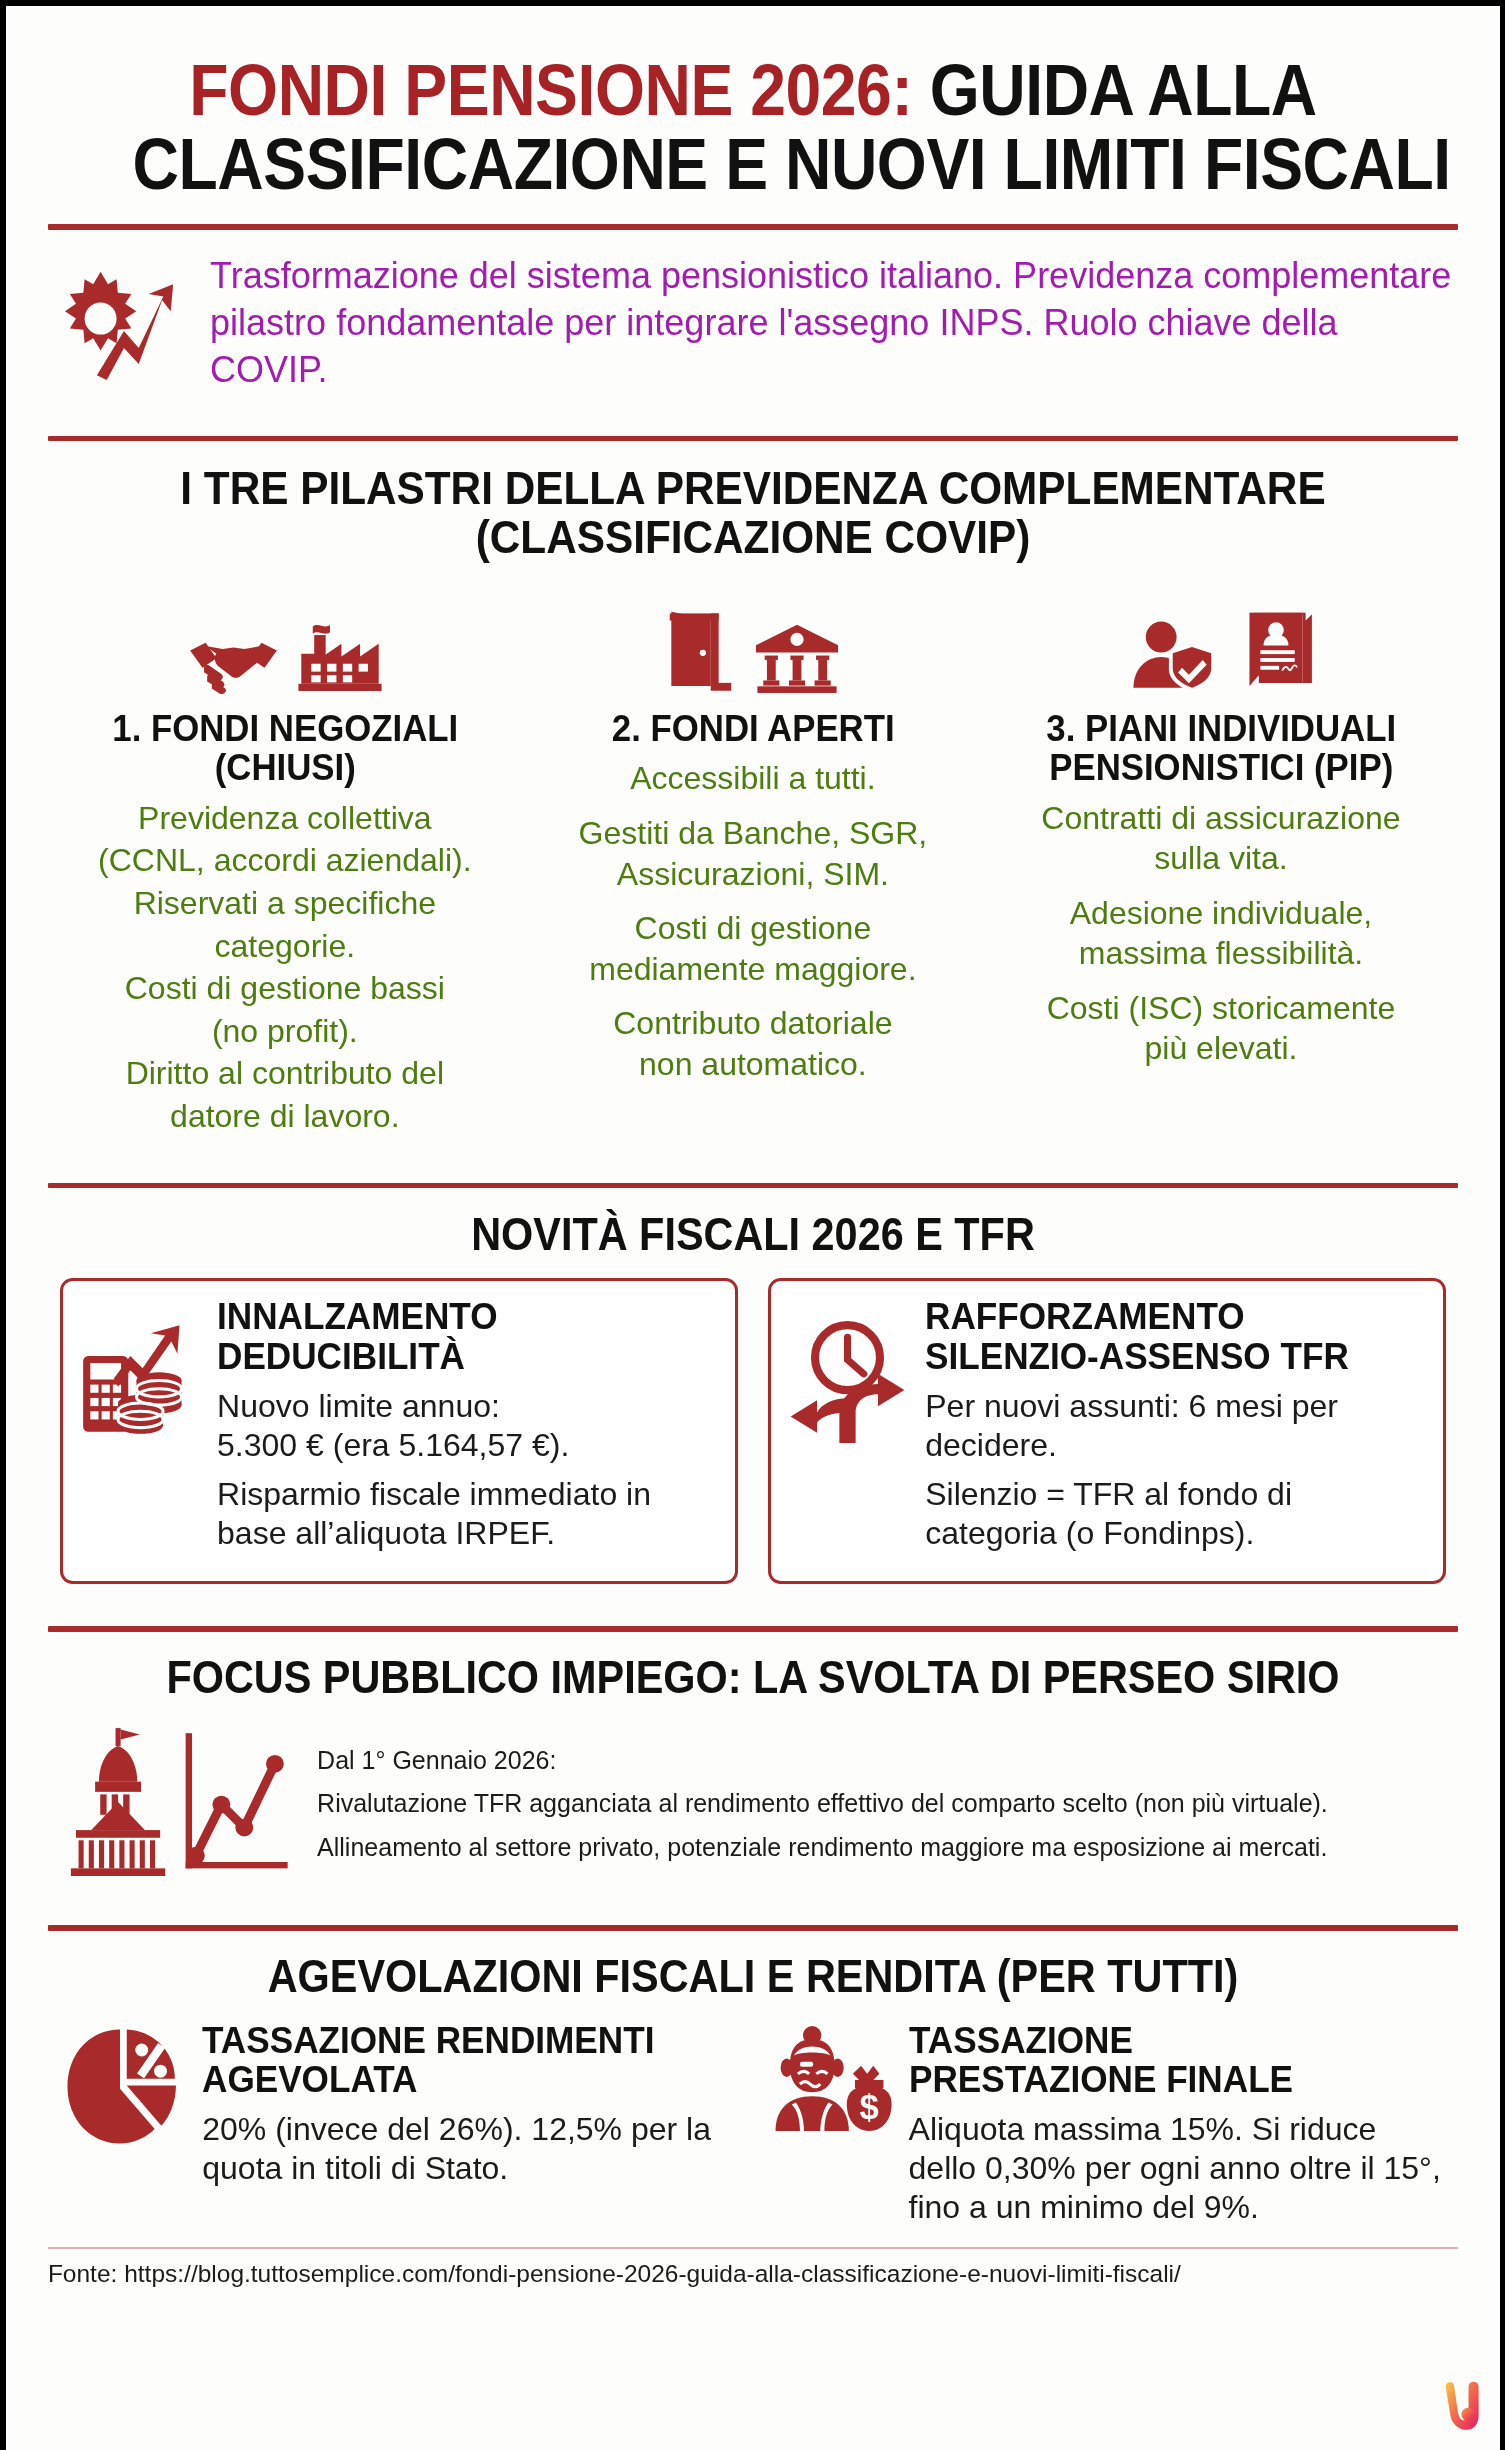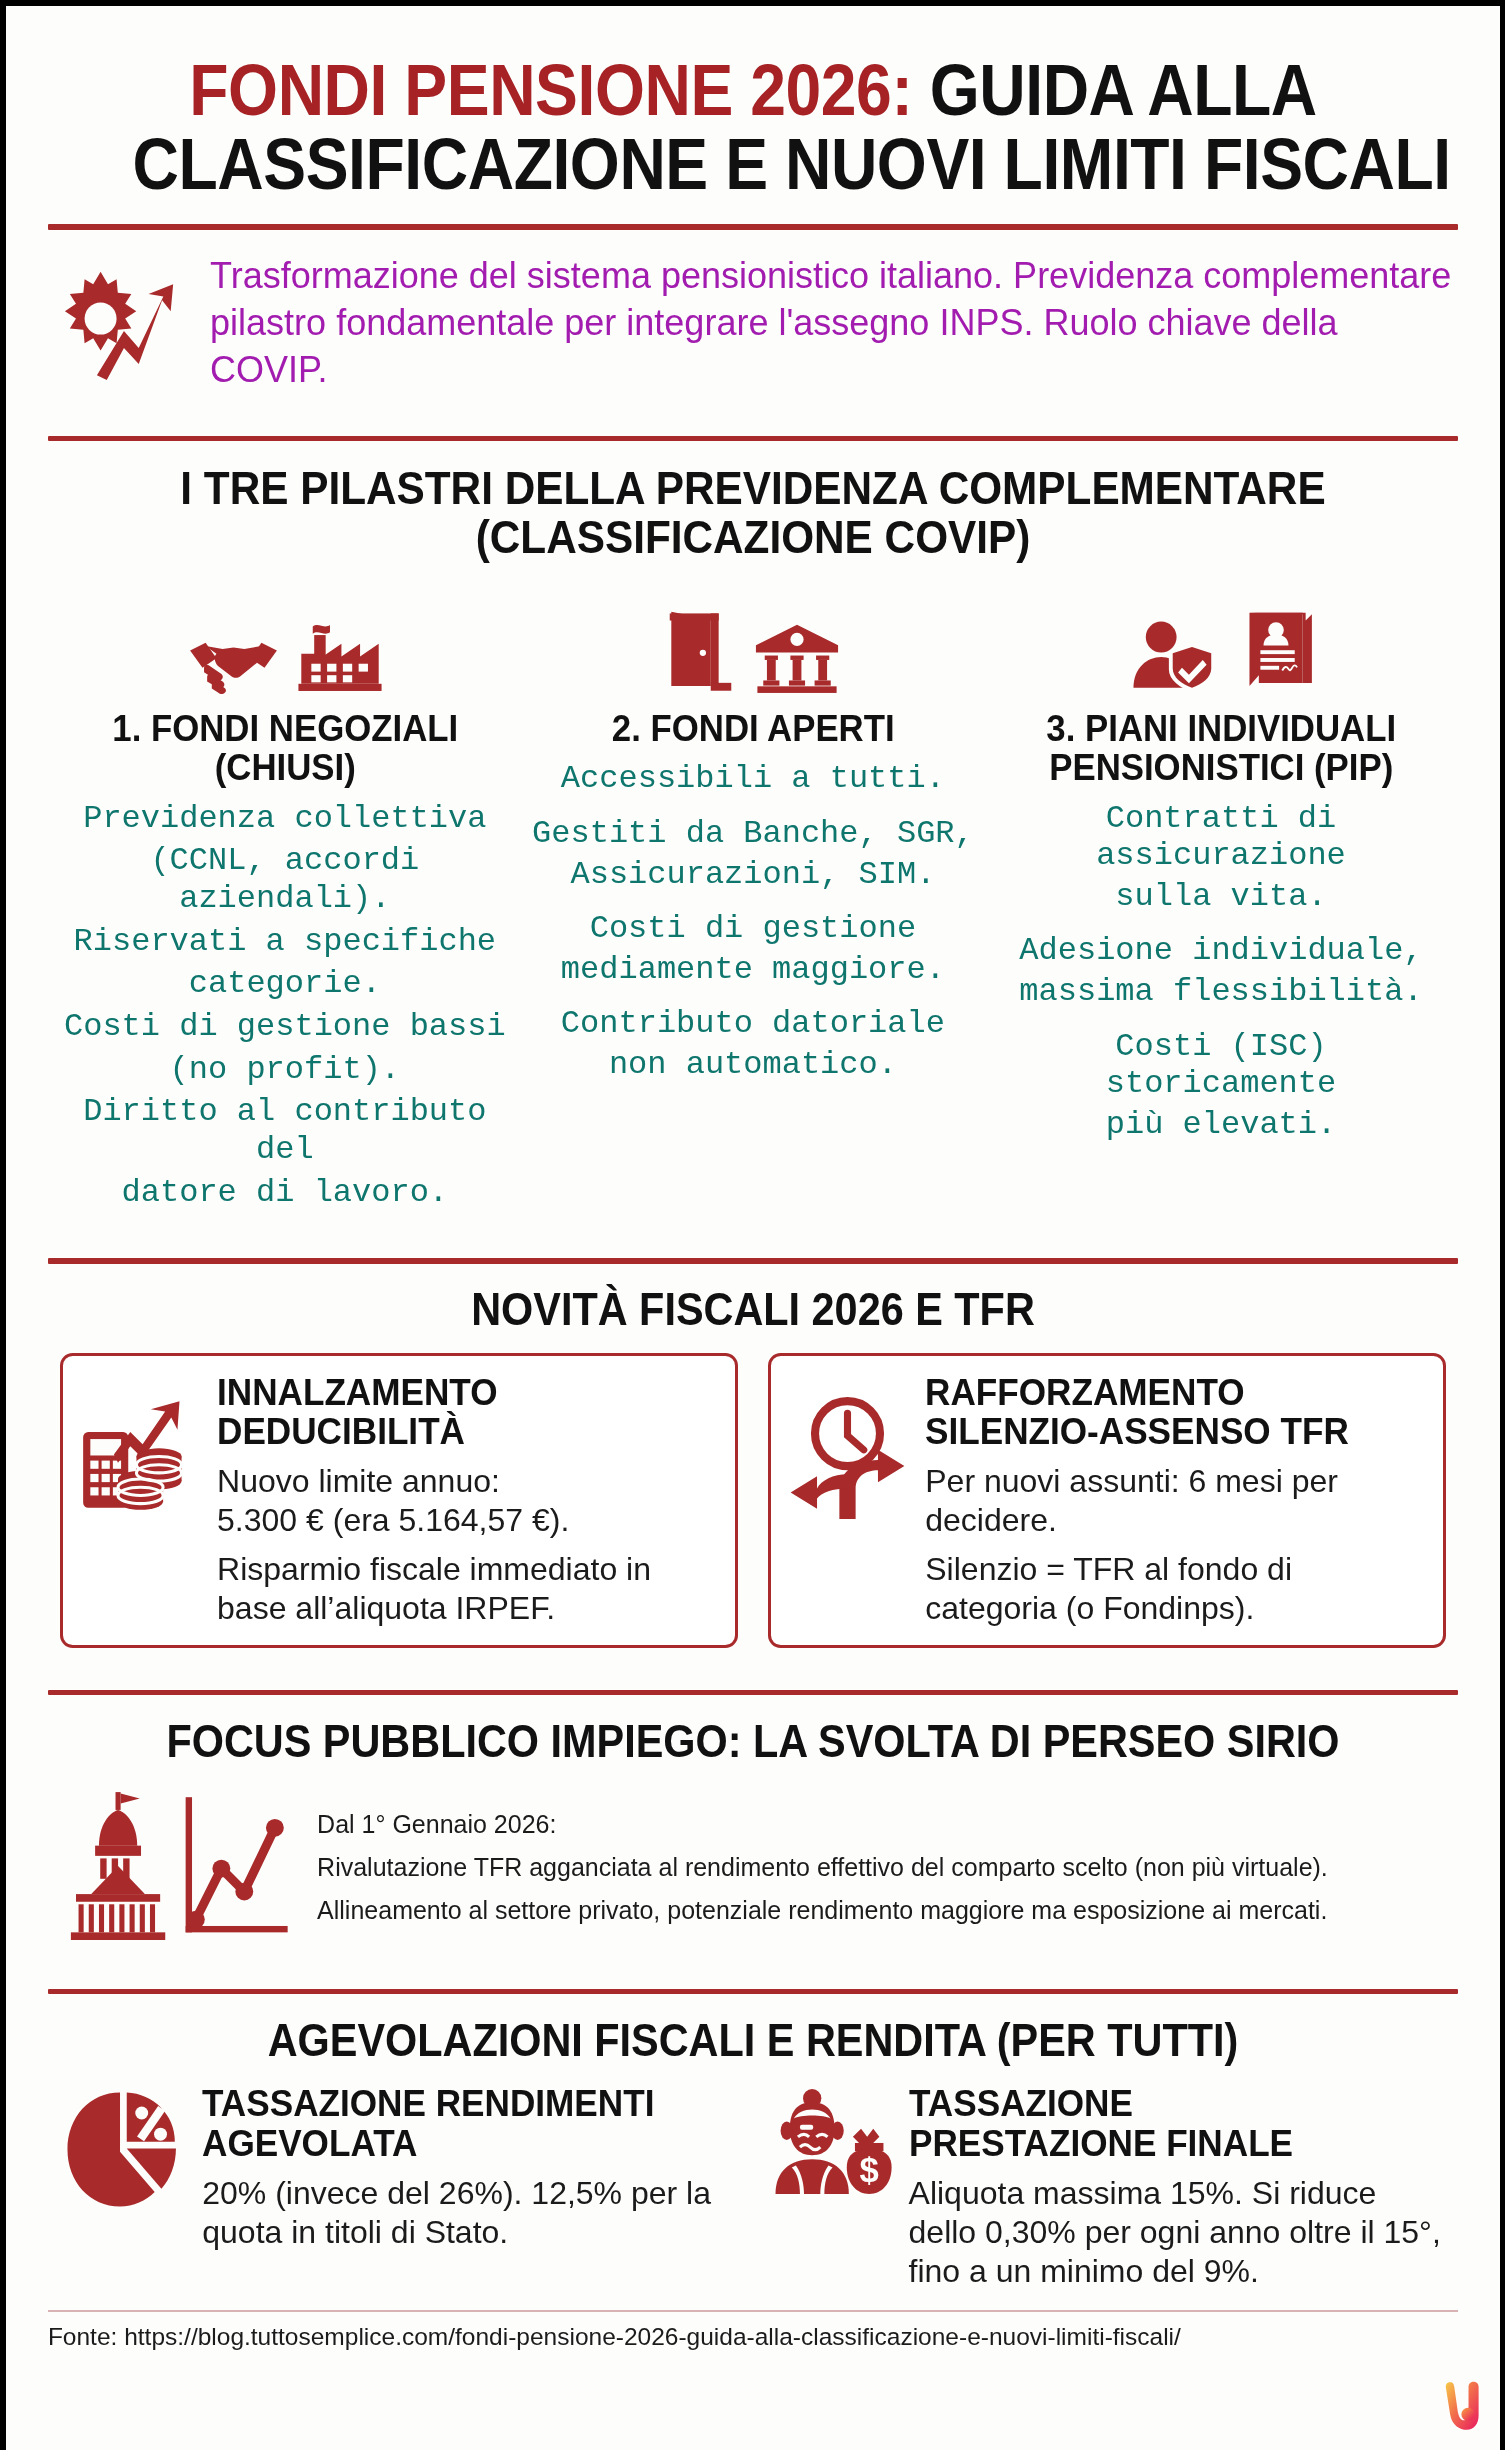--- a/index.html
+++ b/index.html
@@ -100,23 +100,22 @@
     font-weight: 900;
     font-size: 37px;
     line-height: 1.06;
     color: #111;
     margin-bottom: 12.7px;
     transform: scaleX(0.94);
   }
   .pillar-body p {
     font-size: 32px;
     line-height: 1.18;
-    color: #0f766e;
+    color: #4d7c0f;
     margin-bottom: 4.9px;
-    font-family: Liberation Mono, monospace;
   }
   .pillar-body.spaced p { margin-bottom: 16.7px; }
 
   
   .cards2 {
     display: flex;
     gap: 30px;
     padding: 6.9px 11.8px 19.6px;
   }
   .card {
@@ -140,21 +139,21 @@
     margin-bottom: 10.8px;
     transform: scaleX(0.95);
     transform-origin: left center;
   }
   .card-main p {
     font-size: 32px;
     line-height: 1.22;
     color: #1b1b1b;
     margin-bottom: 9.8px;
   }
-  .card-main p:last-child { margin-bottom: 0; }
+  .card-main p:last-child { margin-bottom: 12px; }
   .card-main b { font-weight: 400; }
 
   
   .focus {
     display: flex;
     gap: 24.5px;
     align-items: center;
     padding: 8.8px 11.8px 17.6px 14.7px;
   }
   .focus-icon { flex: 0 0 230px; height: 162px; }

